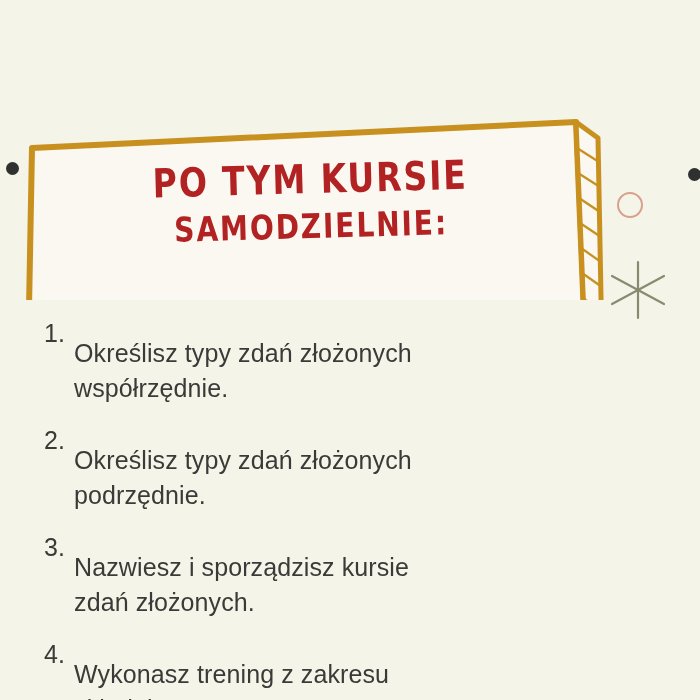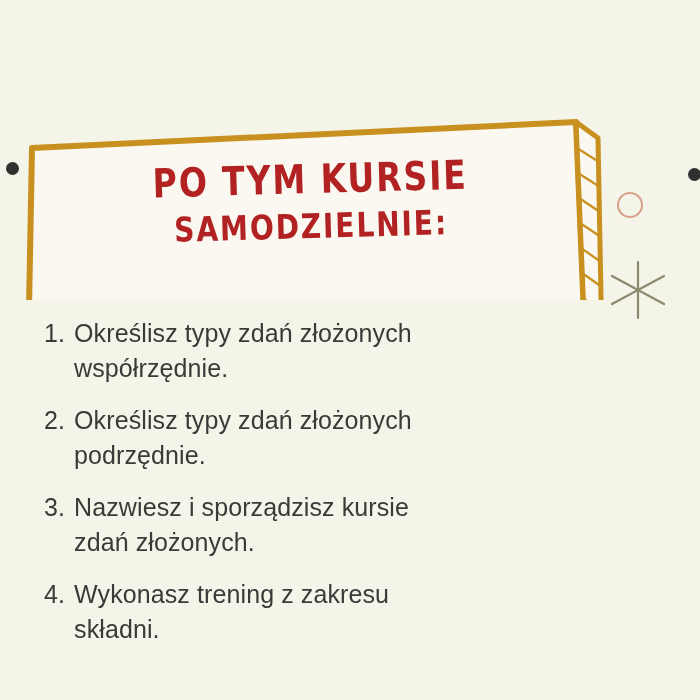--- a/index.html
+++ b/index.html
@@ -121,20 +121,21 @@
     margin-bottom: 17px;
     letter-spacing: 0.1px;
   }
   .list-num {
     flex: 0 0 auto;
     margin-right: 9px;
   }
   .list-text {
     flex: 1 1 auto;
     white-space: pre-line;
+    margin-top: 20px;
   }
   .item-0 .list-text { text-indent: 0; }
 </style>
 </head>
 <body>
 
 <div class="slide">
 
   <div class="deco dot-left"></div>
   <div class="deco dot-right"></div>

